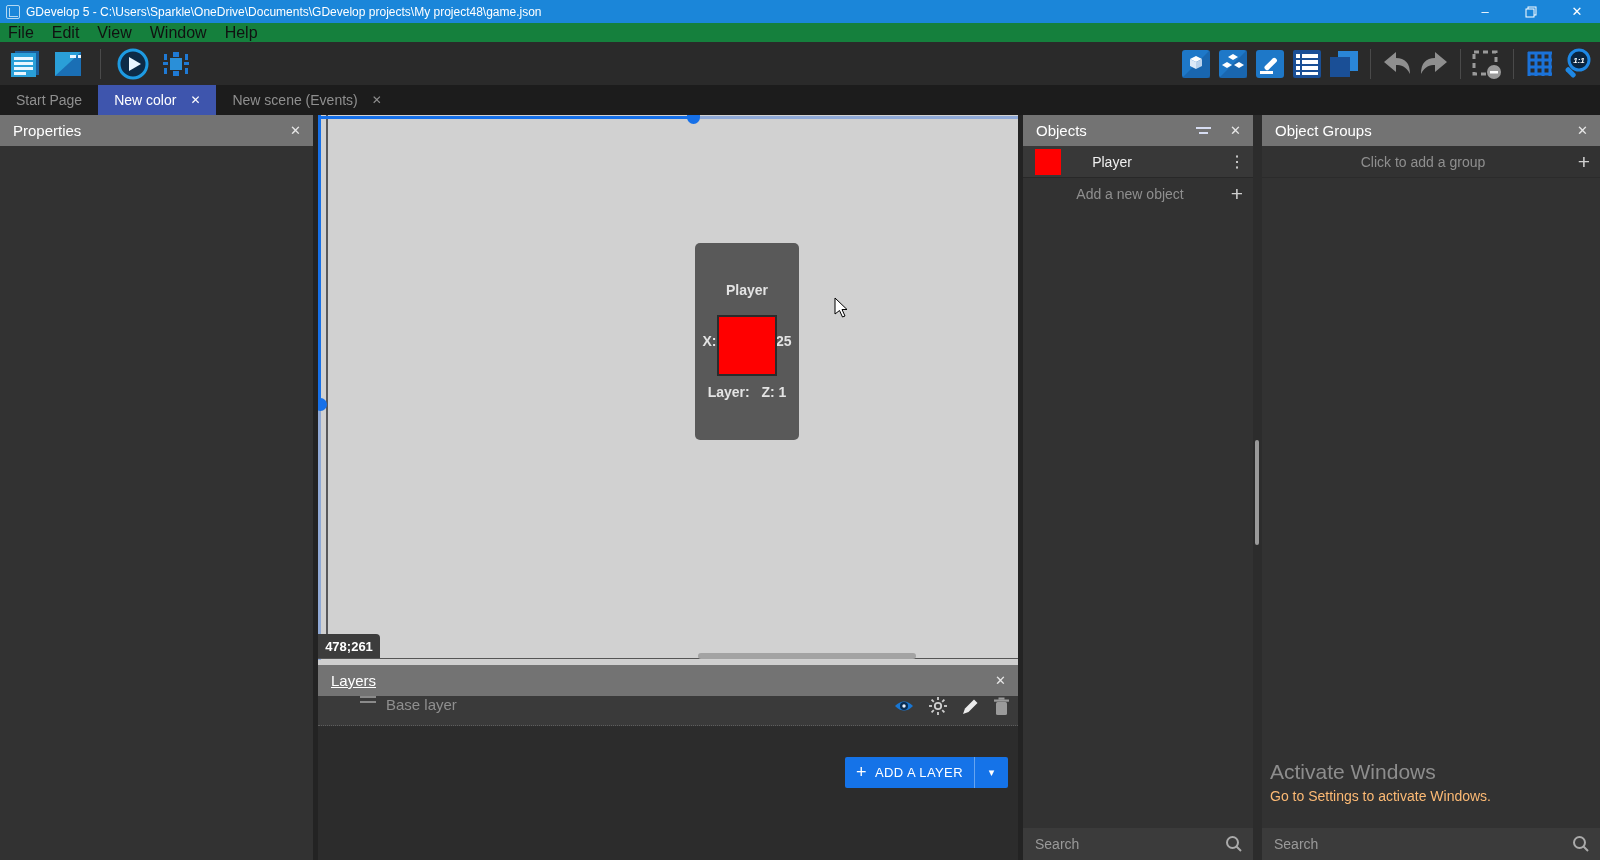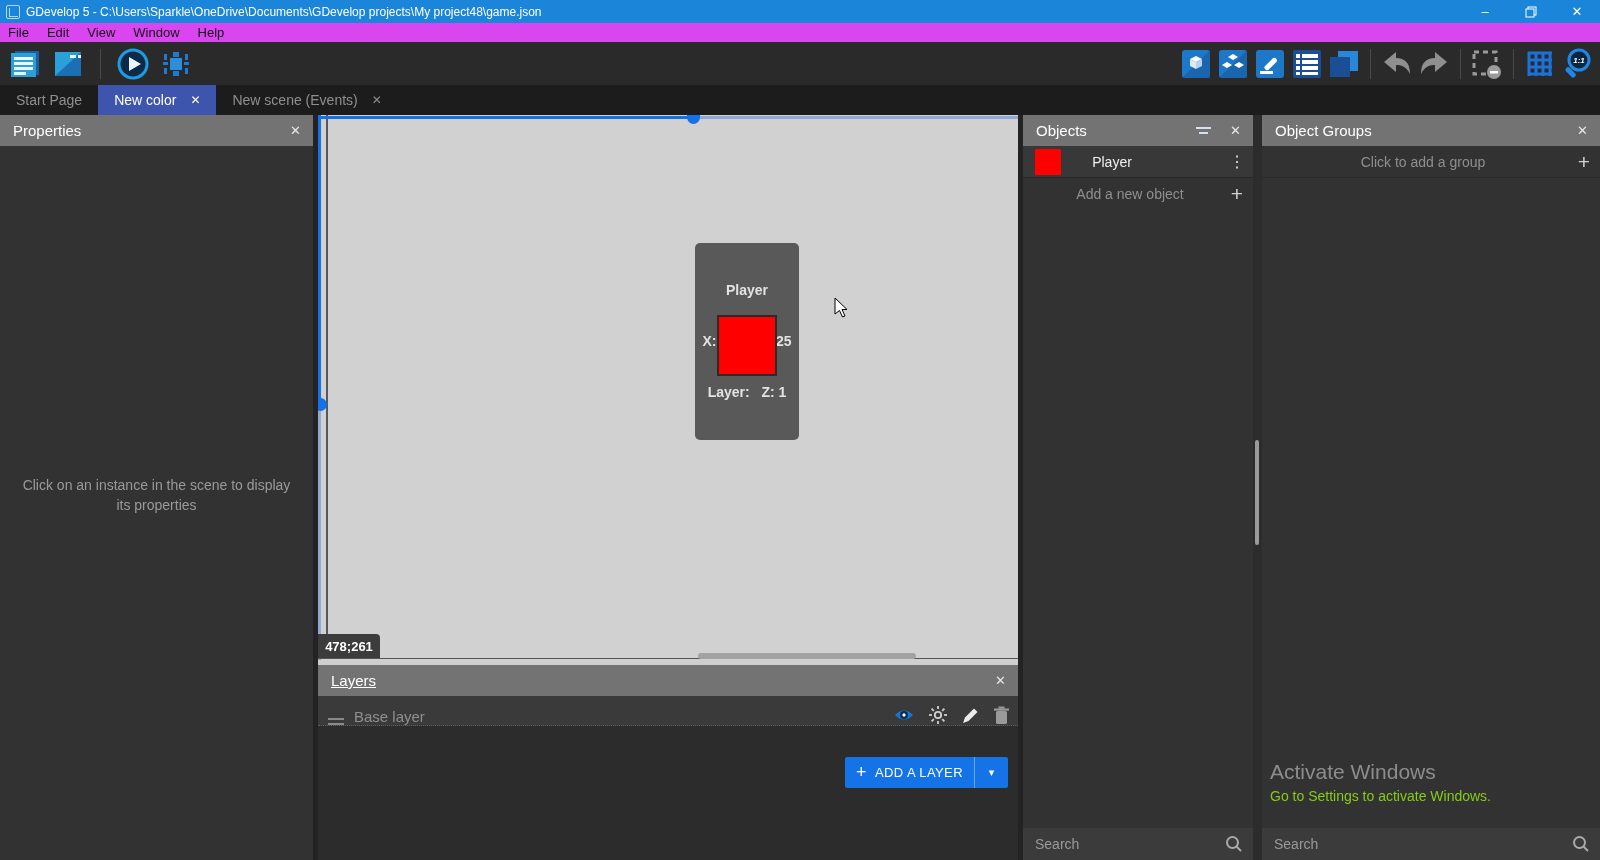--- a/index.html
+++ b/index.html
@@ -12,22 +12,22 @@
     background:#1b86d9; color:#fff; display:flex; align-items:center; font-size:12px; }
   .titlebar .logo { width:14px; height:14px; margin:0 6px 0 6px; border:1px solid #cfe7f7;
     border-radius:2px; opacity:.85; position:relative; }
   .titlebar .logo::after { content:""; position:absolute; left:2px; top:2px; width:8px; height:8px;
     border-left:1px solid #cfe7f7; border-bottom:1px solid #cfe7f7; }
   .win-controls { margin-left:auto; display:flex; height:100%; }
   .win-btn { width:46px; height:100%; display:flex; align-items:center; justify-content:center;
     color:#fff; font-size:13px; }
 
   
-  .menubar { position:absolute; left:0; top:23px; width:1600px; height:19px; background:#d946ef;
-    display:flex; align-items:center; font-size:13px; color:#111; }
+  .menubar { position:absolute; left:0; top:23px; width:1600px; height:19px; background:#15803d;
+    display:flex; align-items:center; font-size:16px; color:#111; }
   .menu-item { padding:0 9px; height:100%; display:flex; align-items:center; }
   .menu-item:first-child { padding-left:8px; }
 
   
   .toolbar { position:absolute; left:0; top:42px; width:1600px; height:43px; background:#2a2a2a;
     display:flex; align-items:center;font-style:italic; }
   .tb-left { display:flex; align-items:center; gap:9px; padding-left:8px; }
   .tb-right { margin-left:auto; display:flex; align-items:center; gap:3px; padding-right:6px; }
   .tb-sep { width:1px; height:30px; background:#4a4a4a; margin:0 6px; }
   .tb-btn { width:34px; height:34px; display:flex; align-items:center; justify-content:center; }
@@ -76,22 +76,22 @@
   .coords-label { position:absolute; left:0; top:519px; width:62px; height:25px; background:#3c3c3c;
     color:#fff; font-size:13px; font-weight:600; display:flex; align-items:center;
     justify-content:center; border-radius:0 4px 0 0; }
   .cursor { position:absolute; left:516px; top:182px; }
 
   
   .layers-panel { position:relative; width:700px; height:200px; background:#2c2c2c; }
   .layers-strip { position:absolute; top:0; left:0; width:700px; height:5px; background:#cfcfcf; }
   .layers-header { position:absolute; top:5px; left:0; width:700px;text-decoration:underline; }
   .layer-rows { position:absolute; top:36px; left:0; width:700px; background:#3a3a3a; }
-  .layer-row { height:30px; display:flex; align-items:flex-end; border-bottom:1px dotted #5d5d5d;
-    position:relative; }
+  .layer-row { height:30px; display:flex; align-items:flex-start; border-bottom:1px dotted #5d5d5d;
+    position:relative;padding-left:32px; }
   .layer-name { color:#8f8f8f; font-size:15px; margin-left:10px; }
   .drag-handle { width:16px; margin-left:10px; display:flex; flex-direction:column; gap:3px; }
   .drag-handle i { display:block; height:2px; background:#8a8a8a; }
   .layer-icons { position:absolute; right:8px; display:flex; align-items:center; gap:13px; }
   .bg-swatch { position:absolute; right:5px; top:4px; width:45px; height:22px; background:#fff;
     border:1px solid #c9c9c9; }
   .add-layer-btn { position:absolute; left:527px; top:97px; width:163px; height:31px;
     background:#1573e8; border-radius:2px; display:flex; align-items:center; color:#fff; }
   .add-layer-main { flex:1; display:flex; align-items:center; justify-content:center; gap:8px;
     font-size:13px; letter-spacing:.4px; font-weight:500; }
@@ -122,21 +122,21 @@
   
   .scroll-strip { width:9px; background:#2c2c2c; position:relative; }
   .scroll-thumb { position:absolute; left:2px; top:325px; width:4px; height:105px; background:#9a9a9a;
     border-radius:2px; }
 
   
   .groups-panel { flex:1; background:#323232; position:relative; }
   .groups-add-row { height:32px; display:flex; align-items:center; position:relative;
     border-bottom:1px solid #2b2b2b; }
   .watermark1 { position:absolute; left:8px; top:645px; color:#8d8d8d; font-size:21px; }
-  .watermark2 { position:absolute; left:8px; top:673px; color:#84cc16; font-size:14px; }
+  .watermark2 { position:absolute; left:8px; top:673px; color:#fdba74; font-size:14px; }
 </style>
 </head>
 <body>
 
 <div id="app">
 
   <div class="titlebar">
     <span class="logo"></span>
     <span>GDevelop 5 - C:\Users\Sparkle\OneDrive\Documents\GDevelop projects\My project48\game.json</span>
     <div class="win-controls">
@@ -303,21 +303,20 @@
     </div>
   </div>
 
   <div class="main">
 
     <div class="properties-panel">
       <div class="panel-header">
         <span class="ph-title">Properties</span>
         <span class="ph-close">✕</span>
       </div>
-      <div class="props-empty">Click on an instance in the scene to display its properties</div>
     </div>
 
     <div class="vdivider"></div>
 
     <div class="scene-col">
       <div class="canvas">
         <div class="gw-border-v"></div>
         <div class="gw-line-top-a"></div>
         <div class="gw-line-top-b"></div>
         <div class="gw-dot-top"></div>

